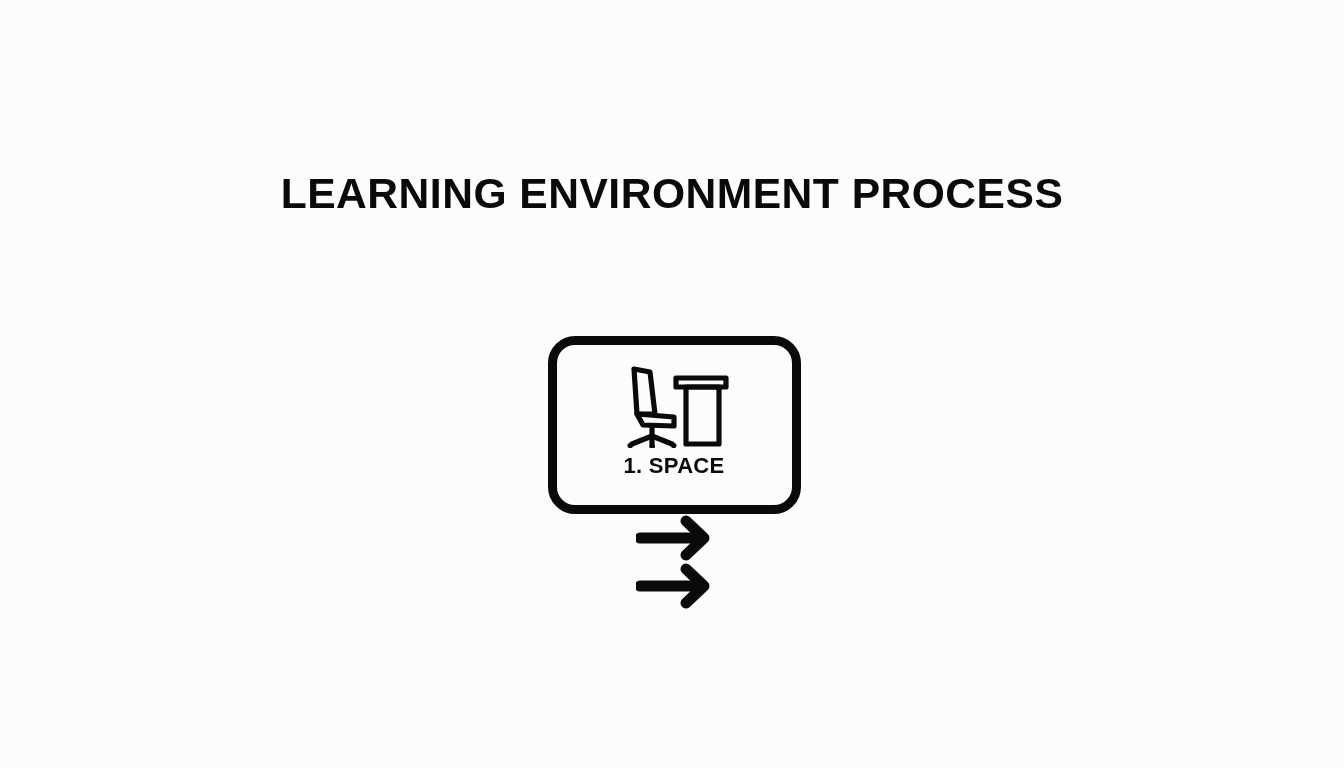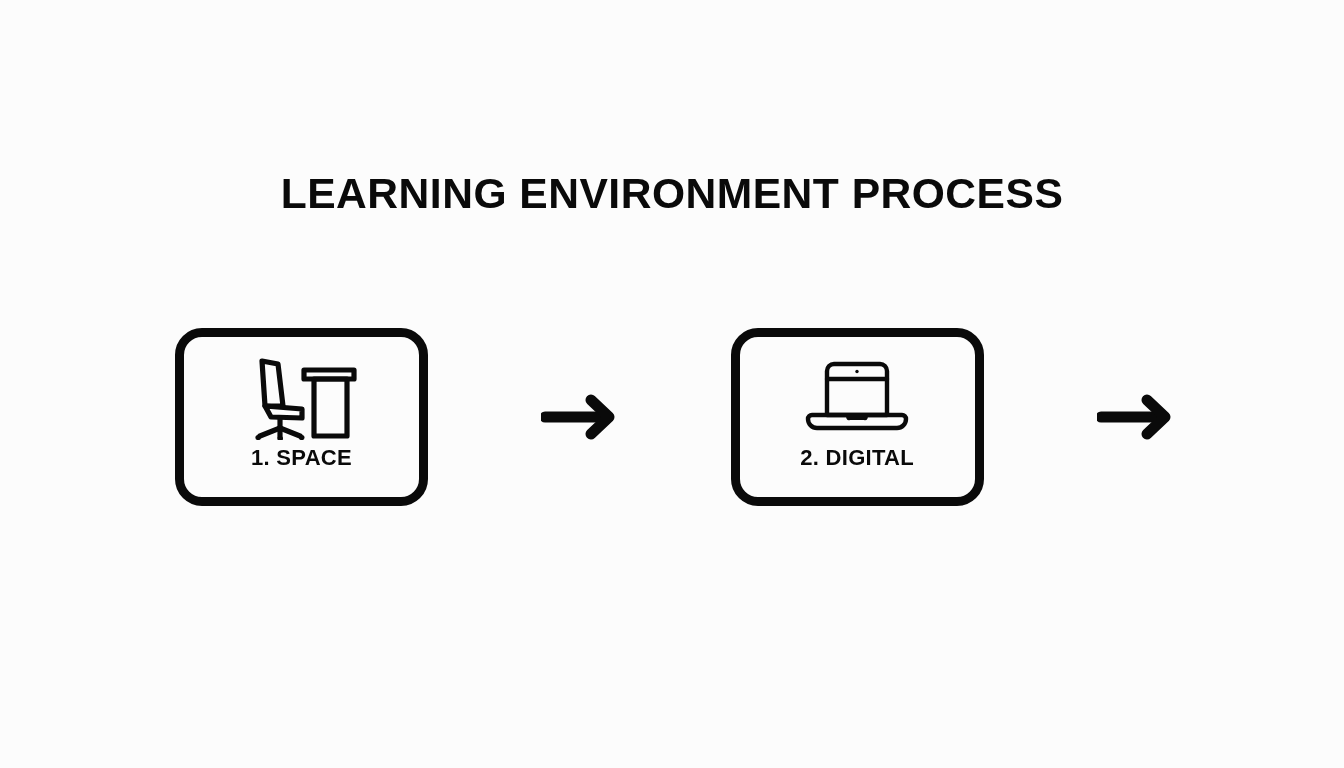--- a/index.html
+++ b/index.html
@@ -35,25 +35,25 @@
     color: #0a0a0a;
     line-height: 1;
     white-space: nowrap;
     transform: scaleX(0.99);
   }
 
   
   #flow {
     position: absolute;
     left: 175px;
-    top: 328px;
+    top: 336px;
     width: 998px;
     height: 178px;
     display: flex;
-    flex-direction: row;
+    flex-direction: column;
     align-items: center;
     justify-content: space-between;
   }
 
   .card {
     box-sizing: border-box;
     width: 253px;
     height: 178px;
     border: 9px solid #0a0a0a;
     border-radius: 27px;
@@ -131,37 +131,20 @@
       <div class="card-label">1. SPACE</div>
     </div>
 
     <div class="arrow">
       <svg width="76" height="48" viewBox="0 0 76 48" fill="none" stroke="#0a0a0a" stroke-width="11" stroke-linecap="round" stroke-linejoin="round">
         <path d="M4 24 H56"></path>
         <path d="M50 7 L68 24 L50 41"></path>
       </svg>
     </div>
 
-    <div class="card">
-      <div class="card-icon">
-        <svg width="104" height="80" viewBox="0 0 104 80" fill="none" stroke="#0a0a0a" stroke-width="4.4" stroke-linecap="round" stroke-linejoin="round">
-
-          <path d="M22 14 a7 7 0 0 1 7-7 h46 a7 7 0 0 1 7 7 v44 H22 Z"></path>
-
-          <path d="M22 22 H82"></path>
-
-          <circle cx="52" cy="14.5" r="1.7" fill="#0a0a0a" stroke="none"></circle>
-
-          <path d="M7 58 H97 a4 4 0 0 1 4 4 a9 9 0 0 1 -9 9 H12 a9 9 0 0 1 -9 -9 a4 4 0 0 1 4 -4 Z"></path>
-
-          <path d="M42 58 h20 a3 3 0 0 1 -3 5 h-14 a3 3 0 0 1 -3 -5 Z" fill="#0a0a0a" stroke="none"></path>
-        </svg>
-      </div>
-      <div class="card-label">2. DIGITAL</div>
-    </div>
 
     <div class="arrow">
       <svg width="76" height="48" viewBox="0 0 76 48" fill="none" stroke="#0a0a0a" stroke-width="11" stroke-linecap="round" stroke-linejoin="round">
         <path d="M4 24 H56"></path>
         <path d="M50 7 L68 24 L50 41"></path>
       </svg>
     </div>
 
 
   </div>

